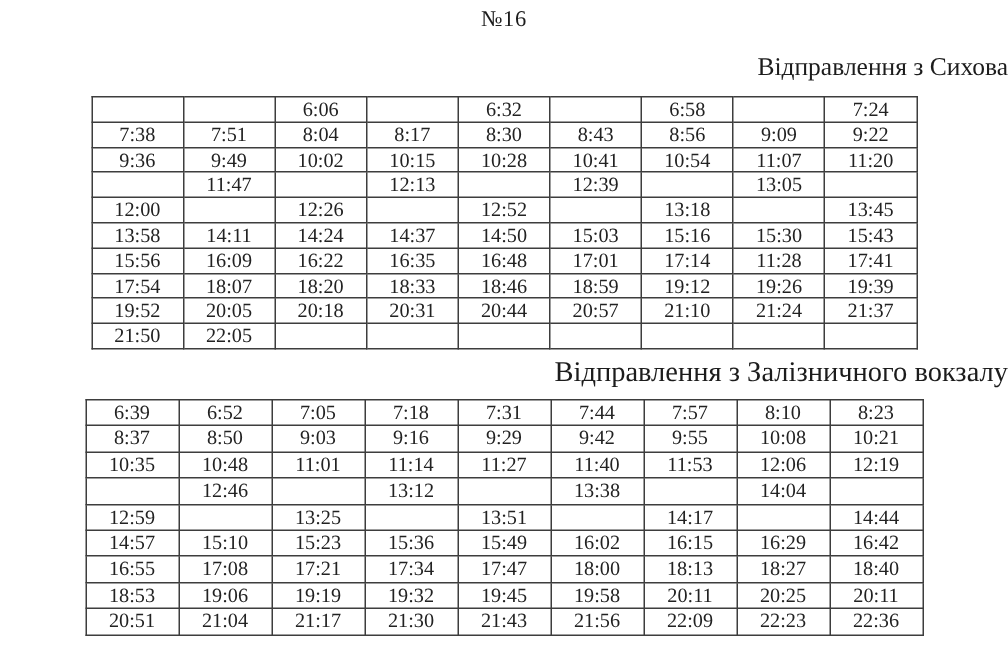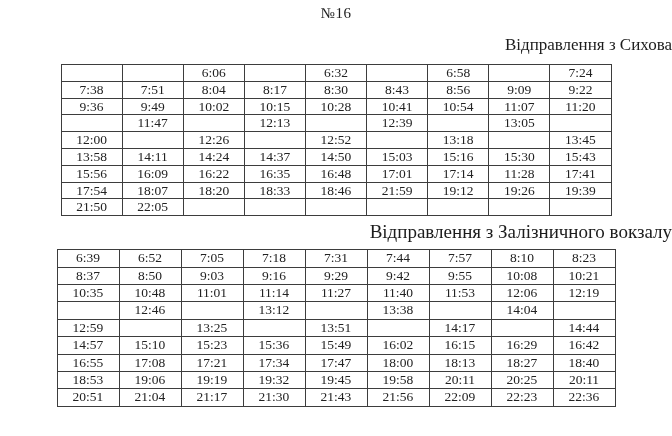--- a/index.html
+++ b/index.html
@@ -151,24 +151,35 @@
           <td>17:14</td>
           <td>11:28</td>
           <td>17:41</td>
         </tr>
         <tr>
           <td>17:54</td>
           <td>18:07</td>
           <td>18:20</td>
           <td>18:33</td>
           <td>18:46</td>
-          <td>21:59</td>
+          <td>18:59</td>
           <td>19:12</td>
           <td>19:26</td>
           <td>19:39</td>
+        </tr>
+        <tr>
+          <td>19:52</td>
+          <td>20:05</td>
+          <td>20:18</td>
+          <td>20:31</td>
+          <td>20:44</td>
+          <td>20:57</td>
+          <td>21:10</td>
+          <td>21:24</td>
+          <td>21:37</td>
         </tr>
         <tr>
           <td>21:50</td>
           <td>22:05</td>
           <td></td>
           <td></td>
           <td></td>
           <td></td>
           <td></td>
           <td></td>

